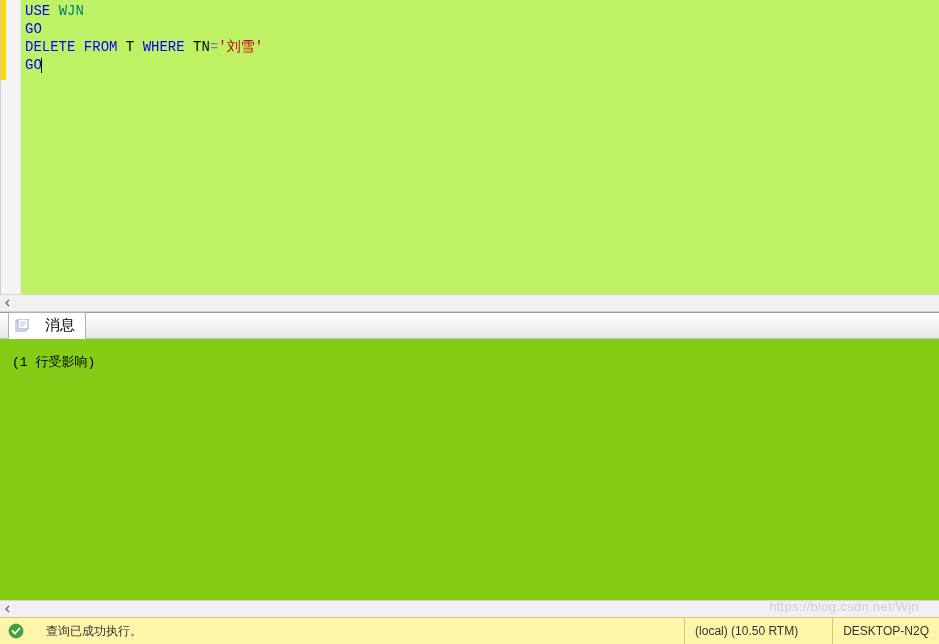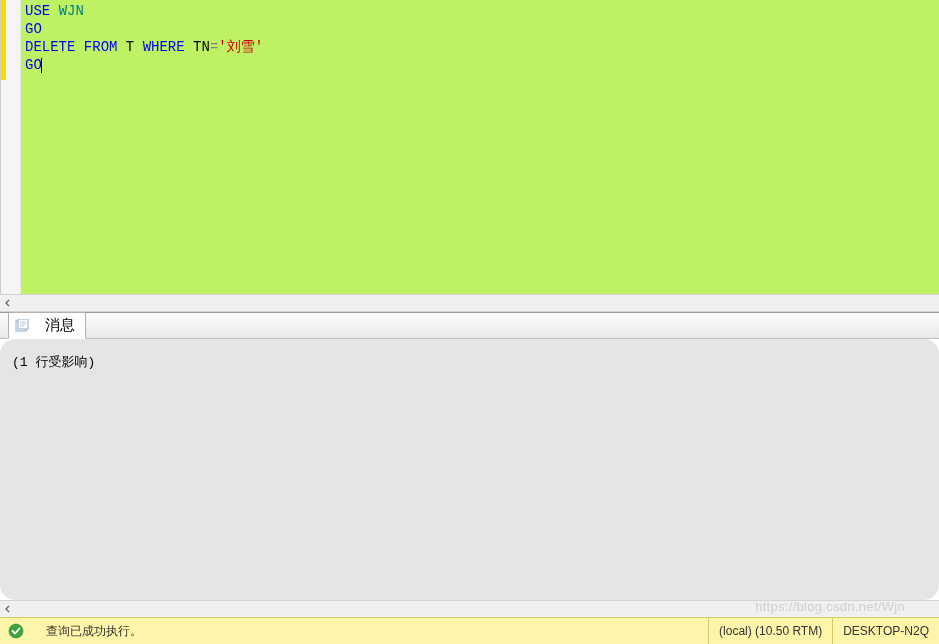--- a/index.html
+++ b/index.html
@@ -108,22 +108,21 @@
       width: 14px;
       height: 14px;
       display: inline-flex;
     }
     .message-content {
       flex: 1;
       padding: 14px 12px;
       font-family: SimSun, 'Courier New', monospace;
       font-size: 13px;
       color: #000;
-      background: #e5e5e5;
-      border-radius: 15px;
+      background: #84cc16;
     }
     .message-content .paren {
       font-family: 'Courier New', monospace;
     }
     .hscroll-bottom {
       flex: 0 0 17px;
       background: #f0f0f0;
       border-top: 1px solid #d4d4d4;
       display: flex;
       align-items: center;
@@ -154,24 +153,25 @@
       display: flex;
       align-items: center;
       height: 100%;
     }
     .status-cell {
       padding: 0 10px;
       border-left: 1px solid #d4c968;
       height: 100%;
       display: flex;
       align-items: center;
+      margin-left: 24px;
     }
     .watermark {
       position: absolute;
-      right: 34px;
+      right: 20px;
       bottom: 30px;
       color: rgba(180, 180, 180, 0.55);
       font-family: Arial, sans-serif;
       font-size: 13px;
       pointer-events: none;
       letter-spacing: 0.3px;
     }
   </style>
 </head>
 <body>

